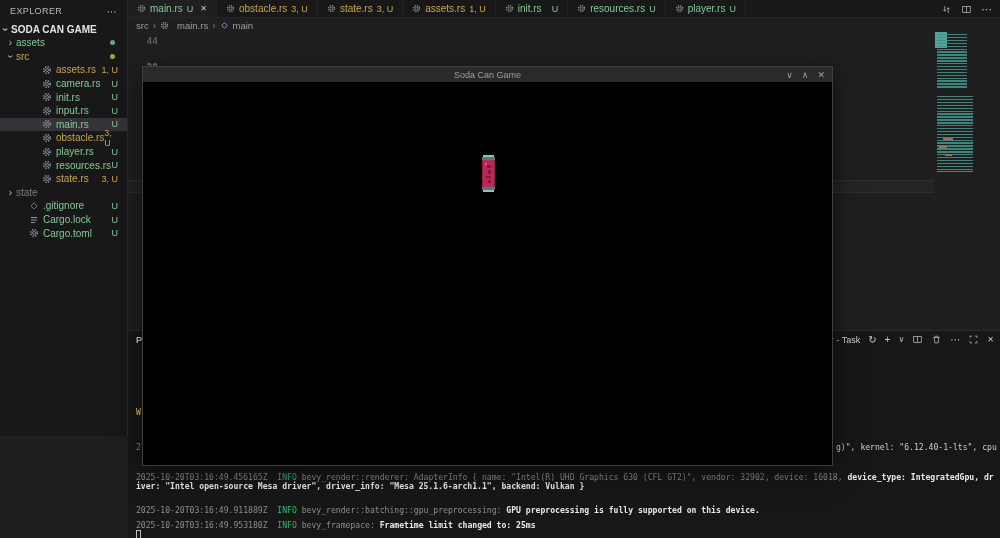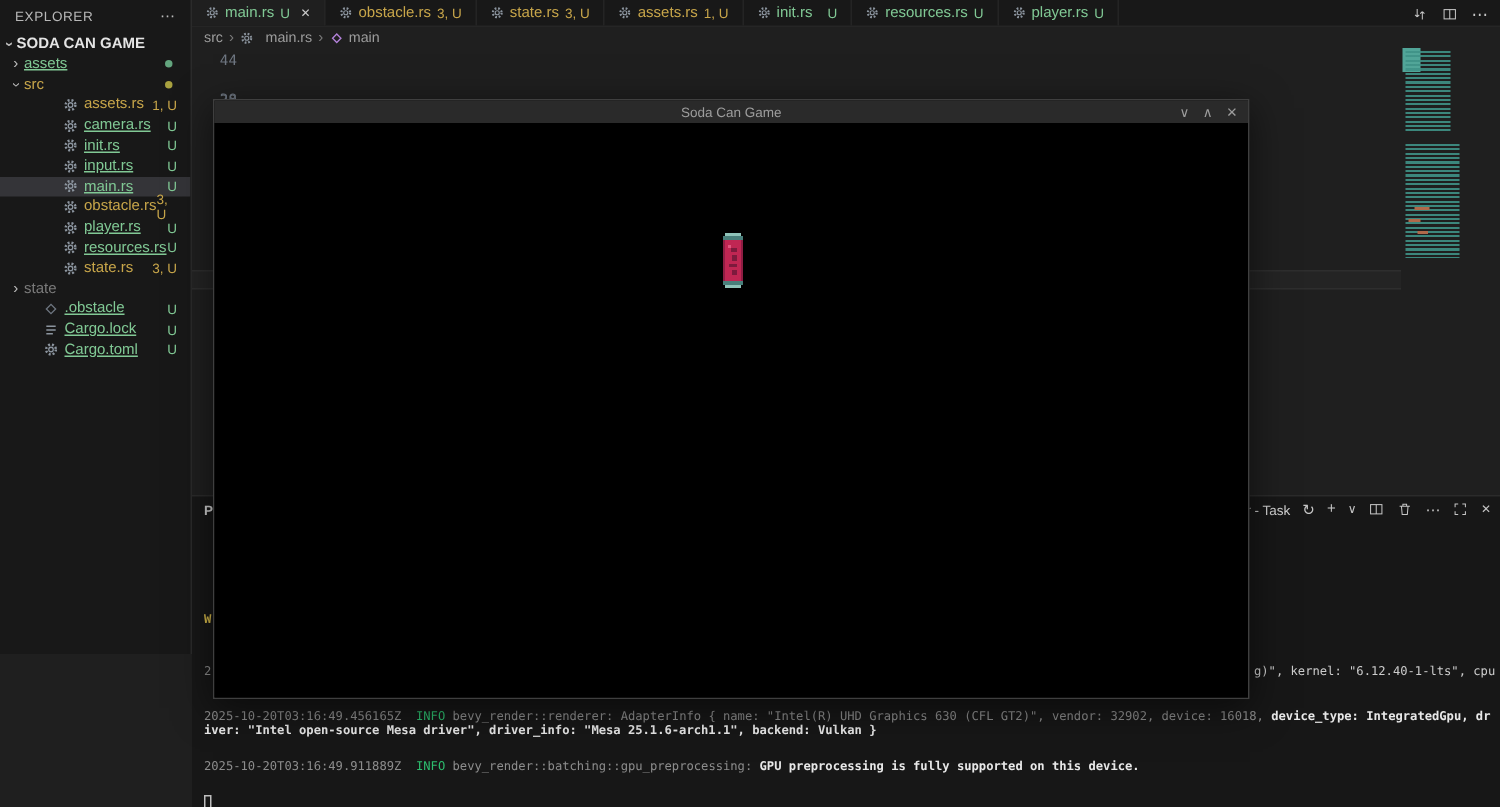--- a/index.html
+++ b/index.html
@@ -13,21 +13,21 @@
   .ex-head .dots { margin-left:auto; font-size:10px; color:#bbbbbb; cursor:pointer; }
   .trow { display:flex; align-items:center; height:13.6px; font-size:10px; color:#c9c9c9; cursor:pointer; position:relative; }
   .trow.root { height:14px; font-weight:bold; color:#e4e4e4; font-size:10px; }
   .trow .chev { width:11px; text-align:center; font-size:10px; color:#bdbdbd; flex:none; display:inline-block; }
   .trow .chev.down { transform:rotate(90deg); }
   .trow.folder { padding-left:5px; }
   .trow.rootfile { padding-left:29px; }
   .trow.child { padding-left:42px; }
   .ficon { width:10px; height:10px; margin-right:4px; color:#8b949e; flex:none; }
   .lbl.warn { color:var(--warn,#c8a64a); }
-  .lbl.green { color:var(--green,#81c995);text-decoration:underline; }
+  .lbl.green { color:var(--green,#81c995); }
   .lbl.dim { color:var(--ignored,#7a7a7a); }
   .badge { margin-left:auto; margin-right:9px; font-size:9px; }
   .badge.warn { color:var(--warn,#c8a64a); }
   .badge.green { color:var(--green,#81c995); }
   .dot { margin-left:auto; margin-right:12px; width:5px; height:5px; border-radius:50%; }
   .dot.g { background:var(--dotGreen,#63a57e); }
   .dot.y { background:var(--dotYellow,#a8a13f); }
   .trow.sel { background:var(--selRow,#343438); }
   .bsec { position:absolute; left:0; width:128px; height:14px; border-top:1px solid var(--border,#2b2b2b); display:flex; align-items:center; font-size:9.5px; font-weight:bold; color:#c5c5c5; padding-left:5px; background:var(--sidebar,#181818); cursor:pointer; }
   .bsec .chev { width:11px; text-align:center; font-weight:normal; font-size:10px; }
@@ -209,21 +209,21 @@
     </div>
 
     <div class="trow folder">
       <span class="chev">›</span>
       <span class="lbl dim">state</span>
     </div>
     <div class="trow rootfile">
       <svg class="ficon" style="color:#6e7681">
           <use href="#i-diamond"></use>
         </svg>
-      <span class="lbl green">.obstacle</span>
+      <span class="lbl green">.gitignore</span>
       <span class="badge green">U</span>
     </div>
     <div class="trow rootfile">
       <svg class="ficon">
           <use href="#i-lines"></use>
         </svg>
       <span class="lbl green">Cargo.lock</span>
       <span class="badge green">U</span>
     </div>
     <div class="trow rootfile">
@@ -366,20 +366,21 @@
       <div class="tfrag-w">W</div>
 
       <div class="trow-tail">
         <span class="start">2</span>
         <span class="tail"><span class="d">g)", </span><span class="b">kernel: "6.12.40-1-lts", cpu</span></span>
       </div>
 
       <div class="tline" style="top:140px"><span class="ts">2025-10-20T03:16:49.456165Z  </span><span class="lvl">INFO</span><span class="mod"> bevy_render::renderer: </span><span class="d">AdapterInfo { name: "Intel(R) UHD Graphics 630 (CFL GT2)", vendor: 32902, device: 16018,</span><span class="b"> device_type: IntegratedGpu, dr</span></div>
       <div class="tline" style="top:149px"><span class="b">iver: "Intel open-source Mesa driver", driver_info: "Mesa 25.1.6-arch1.1", backend: Vulkan }</span></div>
       <div class="tline" style="top:173px"><span class="ts">2025-10-20T03:16:49.911889Z  </span><span class="lvl">INFO</span><span class="mod"> bevy_render::batching::gpu_preprocessing:</span><span class="b"> GPU preprocessing is fully supported on this device.</span></div>
+      <div class="tline" style="top:188px"><span class="ts">2025-10-20T03:16:49.953180Z  </span><span class="lvl">INFO</span><span class="mod"> bevy_framepace:</span><span class="b"> Frametime limit changed to: 25ms</span></div>
 
       <div class="cursorbox"></div>
     </div>
   </div>
 
   <div class="gwin">
     <div class="gtitle">
       <span>Soda Can Game</span>
       <div class="gbtns">
         <span>∨</span>

